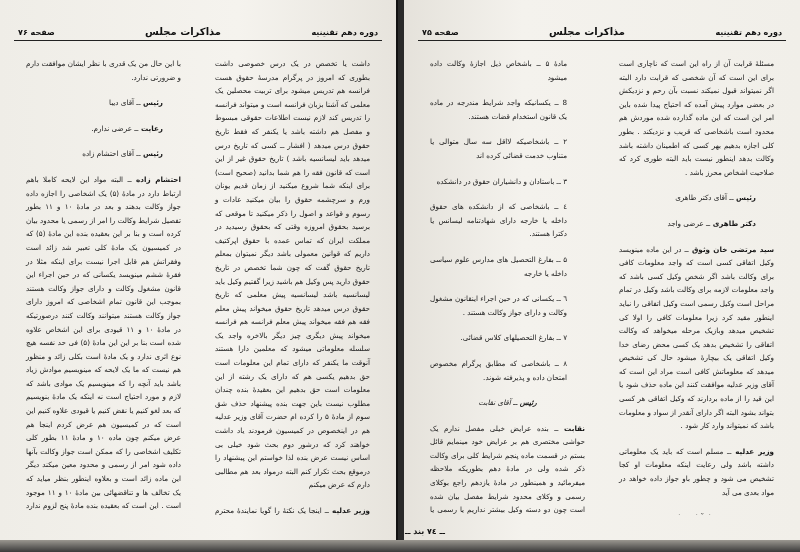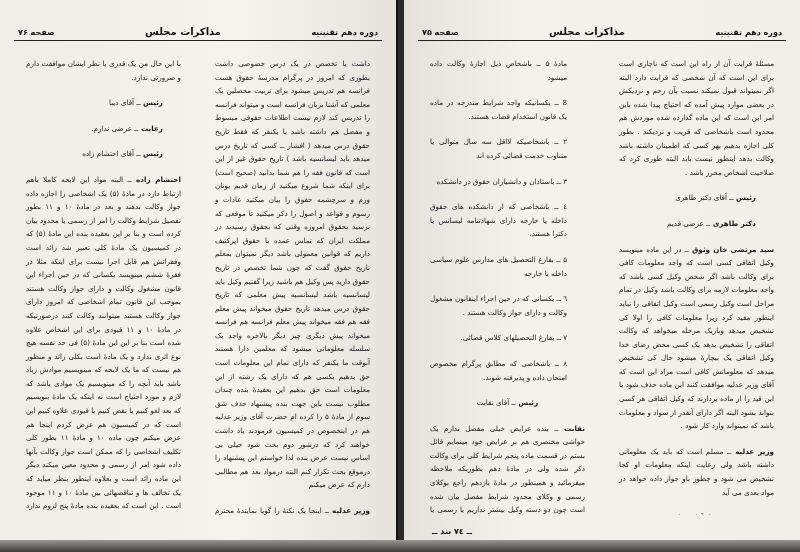--- a/index.html
+++ b/index.html
@@ -47,24 +47,24 @@
       font-size: 7.2px;
       line-height: 13.6px;
       color: #1a1a1a;
       text-align: justify;
       text-align-last: right;
       overflow: hidden;
     }
     .col p { margin: 12px; }
     .speaker { font-weight: bold; }
     .indent { padding-right: 18px; }
-    .center-line { text-align: right; text-align-last: center; }
+    .center-line { text-align: right; text-align-last: center; font-style: italic; }
     .footer-num {
       direction: rtl;
-      position: absolute; bottom: 4px; left: 28px;
+      position: absolute; bottom: 4px; left: 1px;
       font-size: 8px; font-weight: bold; color: #111;
     }
   </style>
 </head>
 <body>
 
 <div class="spread">
 
   <div class="page left">
     <div class="header">
@@ -93,21 +93,21 @@
   <div class="page right">
     <div class="header">
       <span>دوره دهم تقنینیه</span>
       <span class="center">مذاکرات مجلس</span>
       <span>صفحه ۷۵</span>
     </div>
     <div class="cols">
       <div class="col" id="rp-rc">
           <p><span>مسئلهٔ قرابت آن از راه این است که ناچاری است برای این است که آن شخصی که قرابت دارد البته اگر نمیتواند قبول نمیکند نسبت بآن رحم و نزدیکش در بعضی موارد پیش آمده که احتیاج پیدا شده باین امر این است که این ماده گذارده شده موردش هم محدود است باشخاصی که قریب و نزدیکند . بطور کلی اجازه بدهیم بهر کسی که اطمینان داشته باشد وکالت بدهد اینطور نیست باید البته طوری کرد که صلاحیت اشخاص محرز باشد .</span></p>
           <p class="indent"><span class="speaker">رئیس </span><span>ــ آقای دکتر طاهری</span></p>
-          <p class="indent"><span class="speaker">دکتر طاهری </span><span>ــ عرضی قدیم</span></p>
+          <p class="indent"><span class="speaker">دکتر طاهری </span><span>ــ عرضی واجد</span></p>
           <p><span class="speaker">سید مرتضی خان وثوق </span><span>ــ در این ماده مینویسد وکیل اتفاقی کسی است که واجد معلومات کافی برای وکالت باشد اگر شخص وکیل کسی باشد که واجد معلومات لازمه برای وکالت باشد وکیل در تمام مراحل است وکیل رسمی است وکیل اتفاقی را نباید اینطور مقید کرد زیرا معلومات کافی را اولا کی تشخیص میدهد وبازیک مرحله میخواهد که وکالت اتفاقی را تشخیص بدهد یک کسی محض رضای خدا وکیل اتفاقی یک بیچارهٔ میشود حال کی تشخیص میدهد که معلوماتش کافی است مراد این است که آقای وزیر عدلیه موافقت کنند این ماده حذف شود یا این قید را از ماده بردارند که وکیل اتفاقی هر کسی بتواند بشود البته اگر دارای آنقدر از سواد و معلومات باشد که نمیتواند وارد کار شود .</span></p>
           <p><span class="speaker">وزیر عدلیه </span><span>ــ مسلم است که باید یک معلوماتی داشته باشد ولی رعایت اینکه معلومات او کجا تشخیص می شود و چطور باو جواز داده خواهد در مواد بعدی می آید</span></p>
           <p class="indent"><span class="speaker">رئیس </span><span>ــ پیشنهاد آقای دیبا</span></p>
           <p class="indent"><span>پیشنهاد مینمایم در ماده ٤ جملهٔ ( و طبق ماده ۷ باو جواز داده خواهد شد ) حذف شود</span></p>
           <p class="indent"><span class="speaker">رئیس </span><span>ــ مادهٔ پنجم قرائت میشود :</span></p>
         </div>
       <div class="col" id="rp-lc">
           <p class="indent"><span>مادهٔ ۵ ــ باشخاص ذیل اجازهٔ وکالت داده میشود</span></p>
           <p class="indent"><span>8 ــ یکسانیکه واجد شرایط مندرجه در ماده یک قانون استخدام قضات هستند.</span></p>
           <p class="indent"><span>۲ ــ باشخاصیکه لااقل سه سال متوالی یا متناوب خدمت قضائی کرده اند</span></p>

